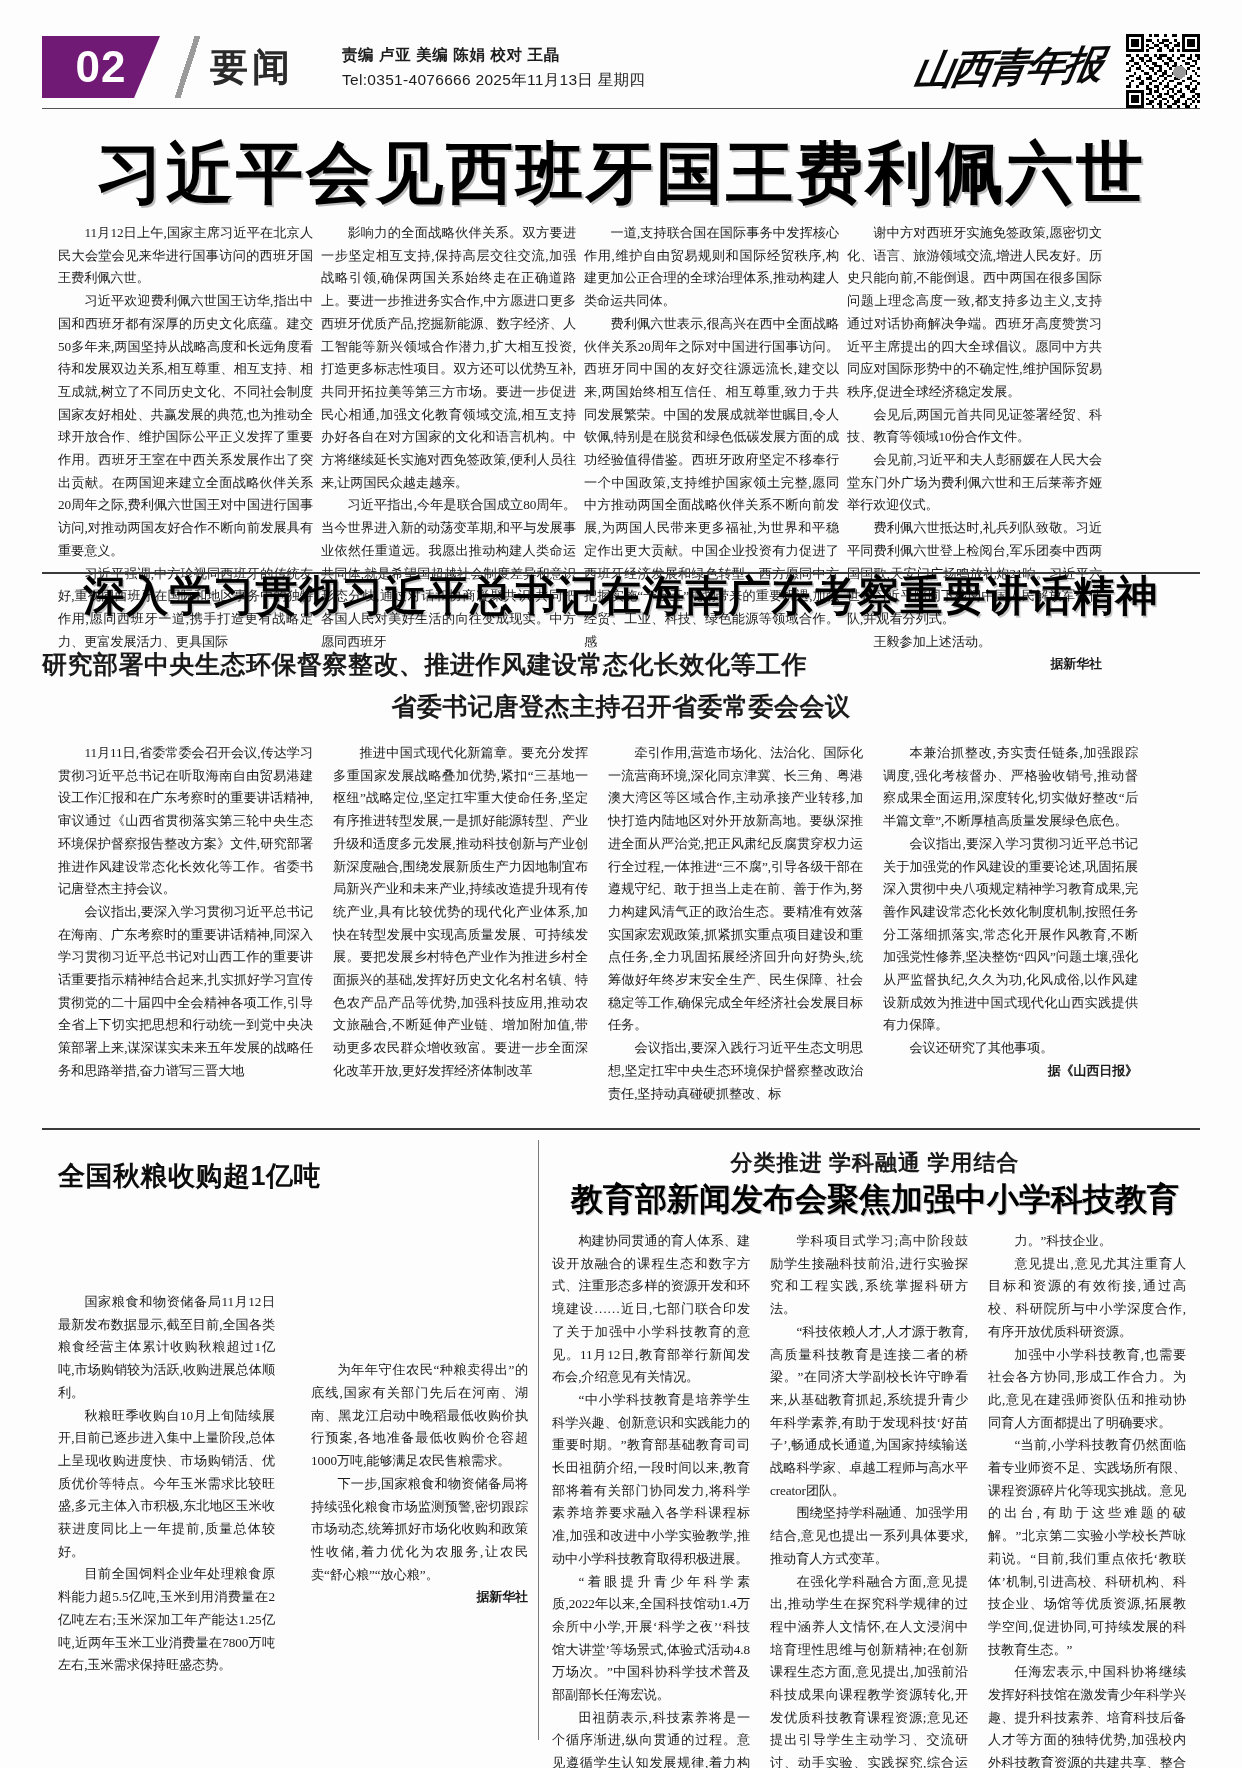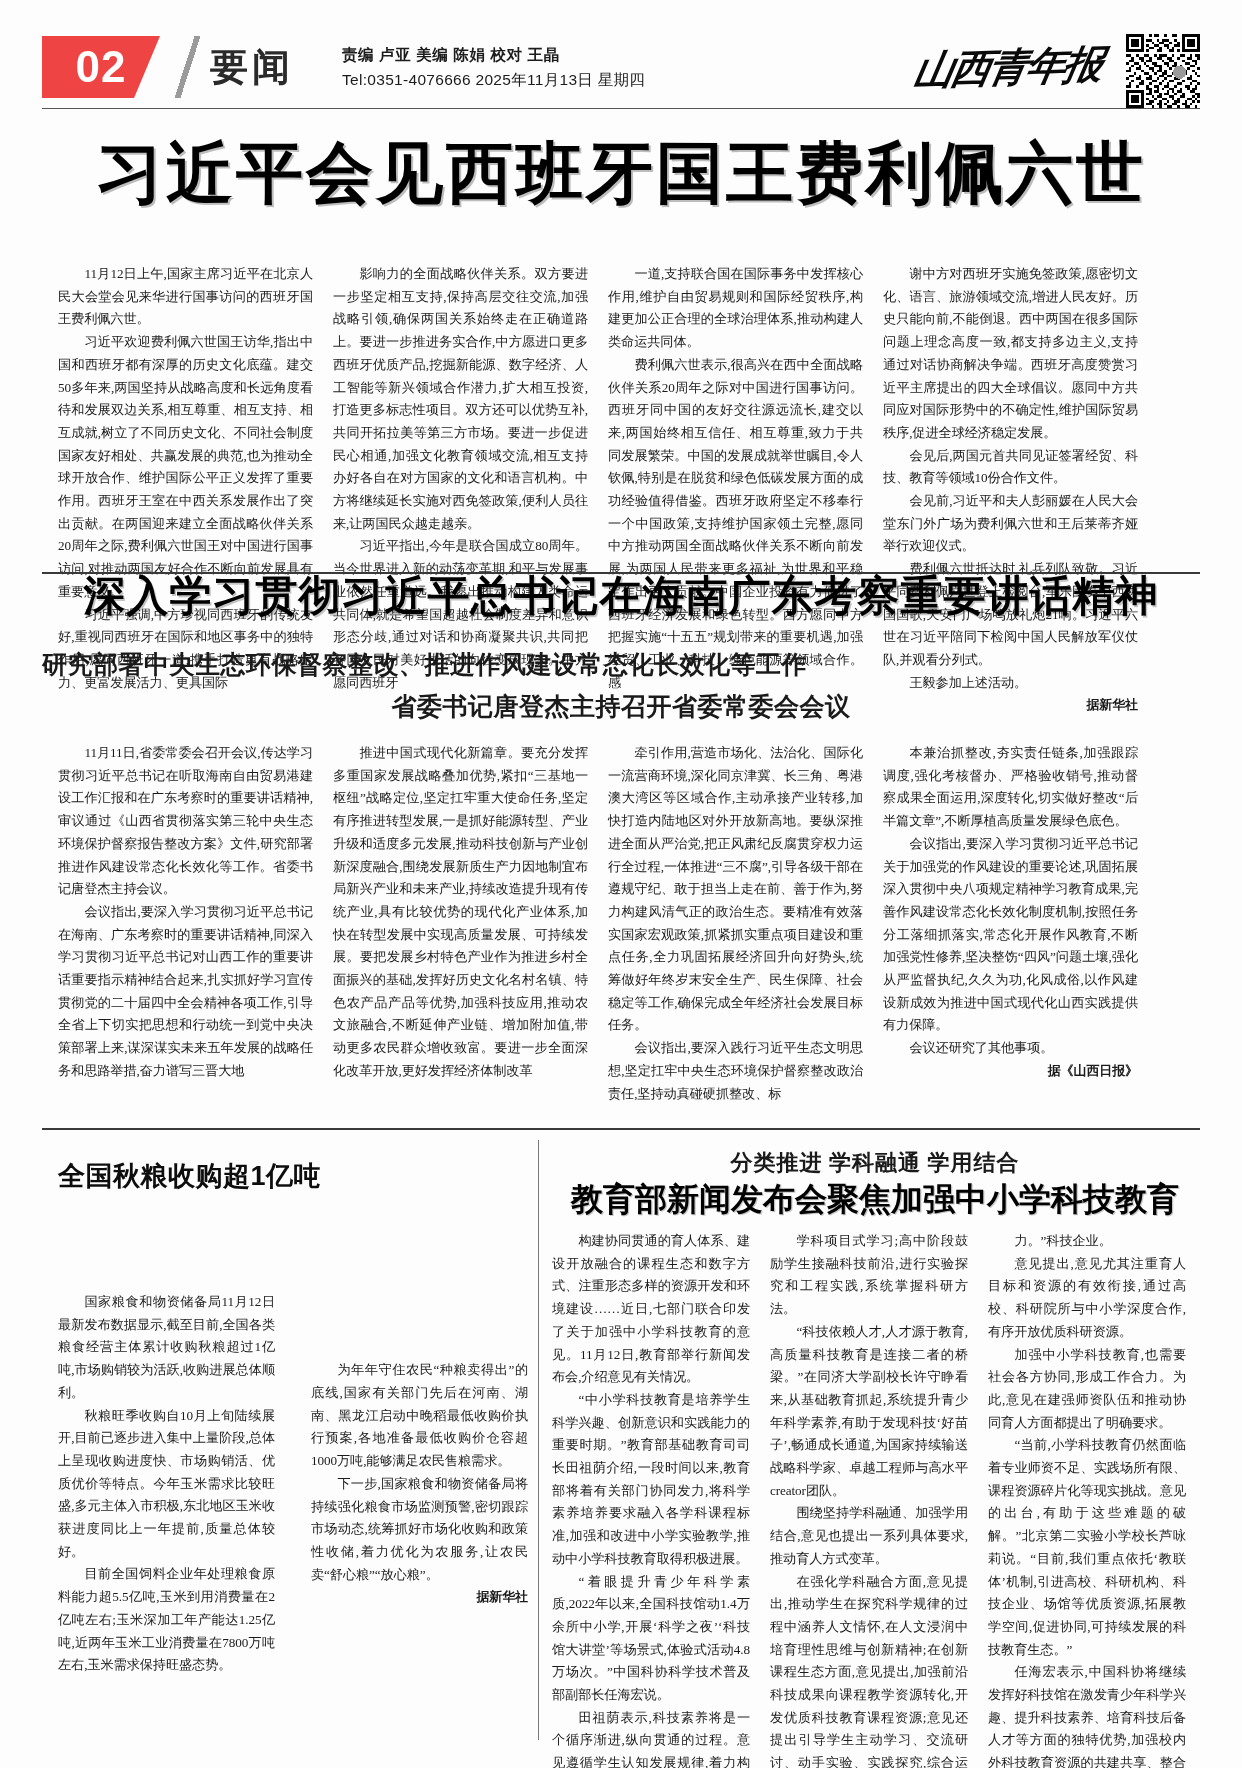--- a/index.html
+++ b/index.html
@@ -27,21 +27,21 @@
     top: 34px;
     width: 1158px;
     height: 72px;
   }
   .pagenum-badge {
     position: absolute;
     left: 0;
     top: 2px;
     width: 118px;
     height: 62px;
-    background: #ef4444;
+    background: #701a75;
     color: #fff;
     font-family: "Liberation Sans", sans-serif;
     font-weight: bold;
     font-size: 44px;
     letter-spacing: 1px;
     display: flex;
     align-items: center;
     justify-content: center;
     clip-path: polygon(0 0, 100% 0, 78% 100%, 0 100%);
   }
@@ -145,22 +145,21 @@
     color: #000;
     text-shadow: 2px 2px 0 rgba(0,0,0,0.25);
   }
   .a1-cols {
     position: absolute;
     left: 58px;
     top: 222px;
     width: 1130px;
     height: 338px;
     display: flex;
-    gap: 20px;
-    margin-top: 41px;
+    gap: 8px;
   }
   .a1-cols > div { width: 255px; }
 
   .rule-h {
     position: absolute;
     background: #3a3a3a;
   }
 
   
   .a2-headline {

